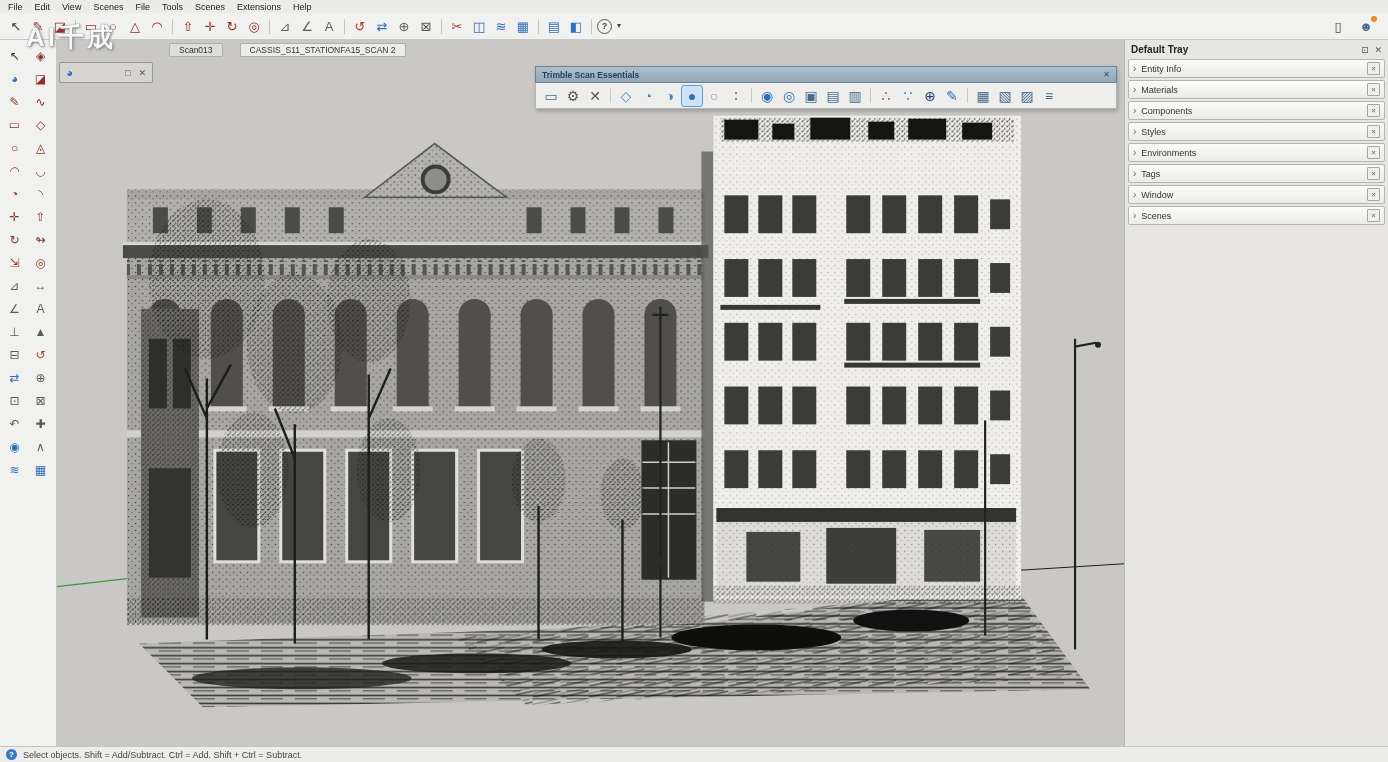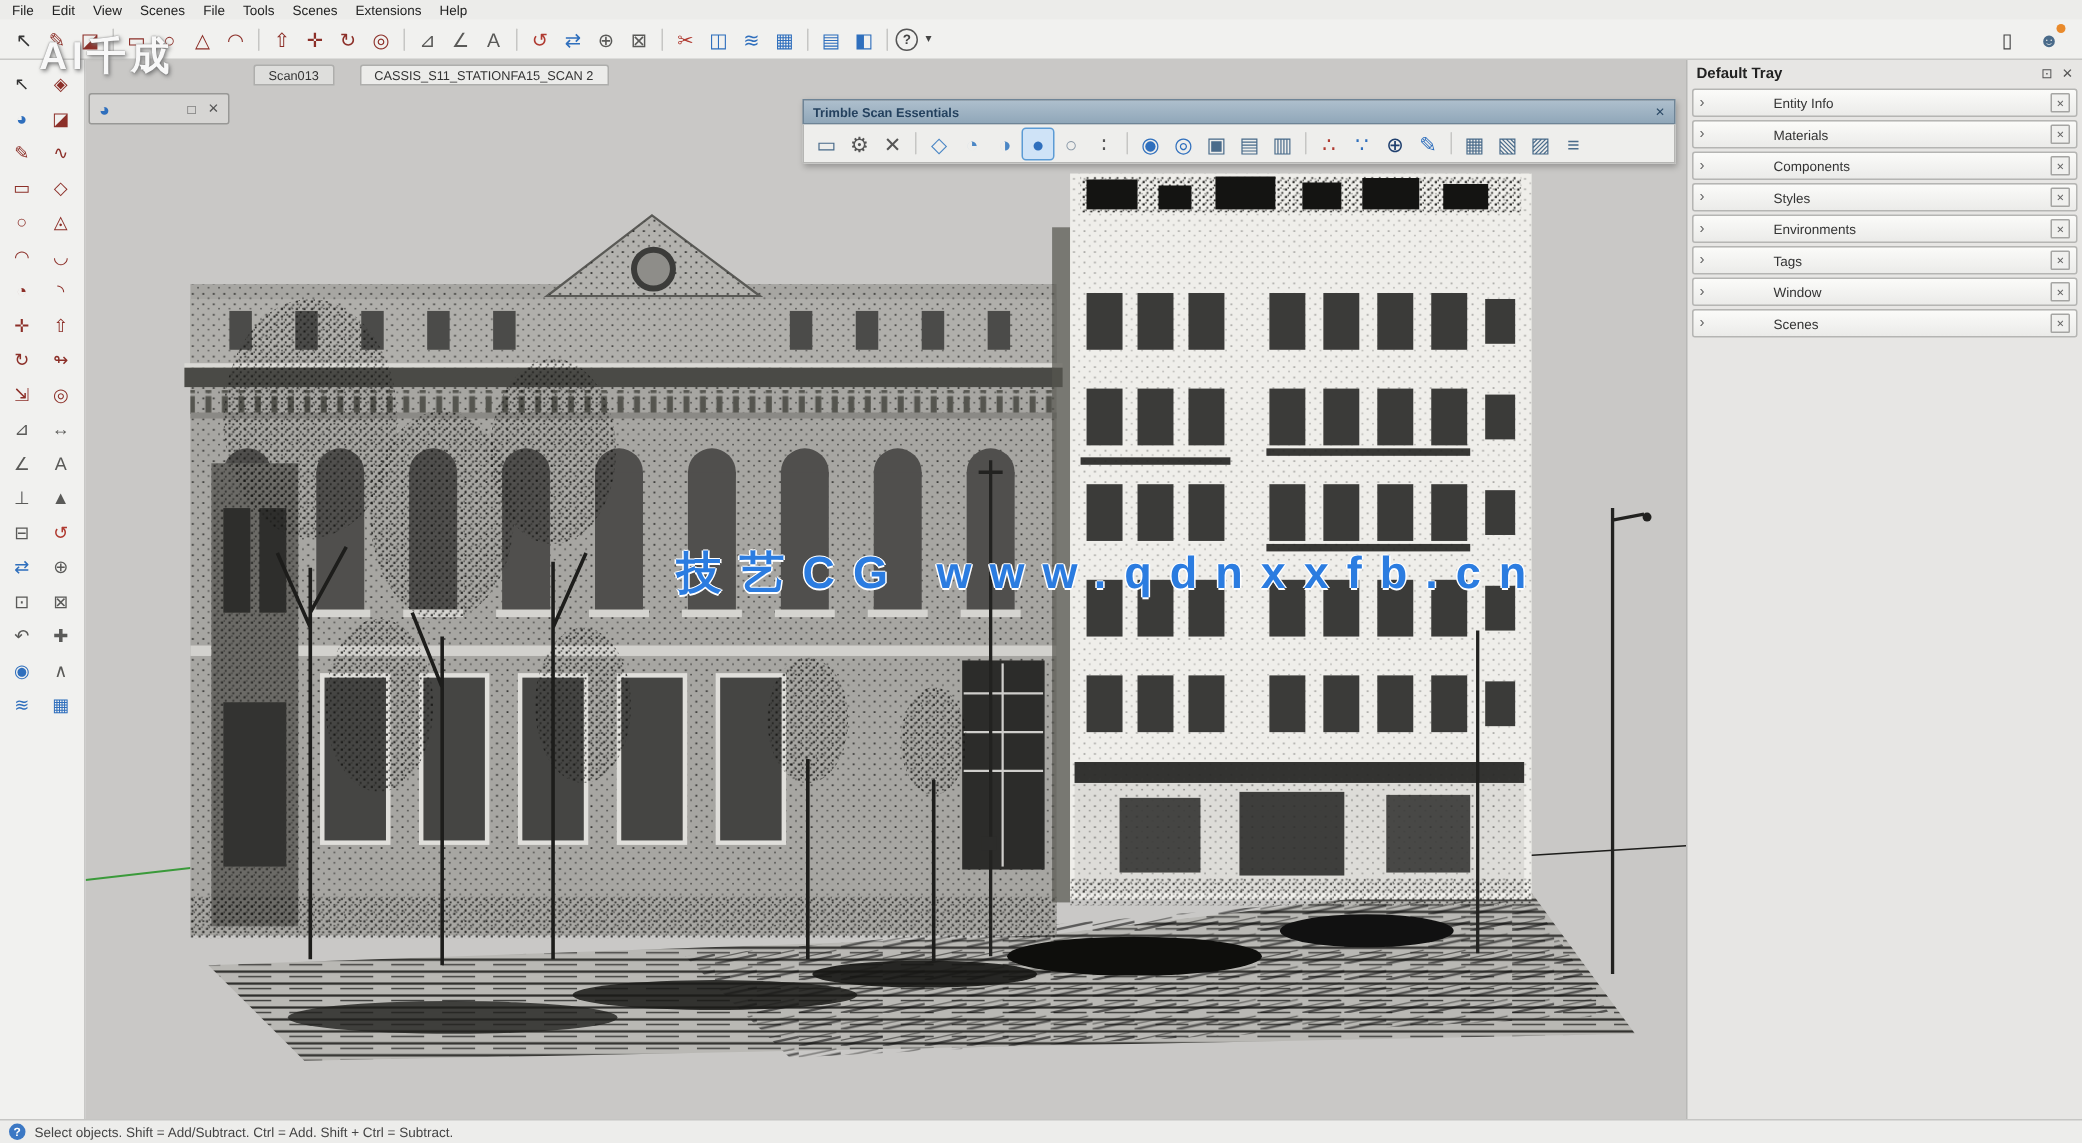--- a/index.html
+++ b/index.html
@@ -75,21 +75,21 @@
   
   .tray{width:264px;flex:none;background:#e7e6e4;border-left:1px solid #b8b8b6;box-sizing:border-box;}
   .tray-header{display:flex;align-items:center;gap:6px;padding:4px 6px 3px 6px;}
   .tray-title{font-size:10px;font-weight:bold;color:#222;flex:1;}
   .tray-hicon{font-size:9px;color:#555;}
   .tray-rows{display:flex;flex-direction:column;gap:2px;padding:1px 3px;}
   .tray-row{height:17px;display:flex;align-items:center;gap:5px;padding:0 4px;
     background:linear-gradient(#fbfbf9,#ebebE9);background:linear-gradient(#fbfbf9,#ebebe9);
     border:1px solid #b5b5b3;border-radius:2px;}
   .chev{font-size:10px;color:#666;line-height:1;}
-  .tray-label{font-size:9px;color:#333;flex:1;margin-left:41px;}
+  .tray-label{font-size:9px;color:#333;flex:1;}
   .tray-close{width:11px;height:11px;border:1px solid #a5a5a3;background:#f0f0ee;border-radius:1px;
     font-size:6.5px;color:#666;display:flex;align-items:center;justify-content:center;}
 
   
   .statusbar{height:15px;background:#ededeb;border-top:1px solid #c5c5c3;display:flex;align-items:center;
     gap:6px;padding:0 6px;}
   .status-help{width:11px;height:11px;background:#3b78c4;color:#fff;border-radius:50%;
     font-size:8px;font-weight:bold;display:flex;align-items:center;justify-content:center;}
   .status-text{font-size:9px;color:#444;}
 </style>
@@ -458,21 +458,20 @@
             <span class="icon" data-name="add-point-icon" style="color: rgb(31, 63, 110);">⊕</span>
             <span class="icon" data-name="draw-on-cloud-icon" style="color: rgb(47, 111, 189);">✎</span>
             <span class="icon sep" data-name="separator"></span>
             <span class="icon" data-name="export-mesh-icon" style="color: rgb(74, 107, 138);">▦</span>
             <span class="icon" data-name="export-cloud-icon" style="color: rgb(74, 107, 138);">▧</span>
             <span class="icon" data-name="export-model-icon" style="color: rgb(74, 107, 138);">▨</span>
             <span class="icon" data-name="layers-stack-icon" style="color: rgb(74, 107, 138);">≡</span>
           </div>
       </div>
 
-      <div class="canvas-watermark" data-name="site-watermark-text">技艺CG www.qdnxxfb.cn</div>
     </div>
 
     <aside class="tray" data-name="default-tray-panel">
       <div class="tray-header" data-name="tray-header">
         <span class="tray-title" data-name="tray-title">Default Tray</span>
         <span class="tray-hicon" data-name="pin-icon">⊡</span>
         <span class="tray-hicon" data-name="close-icon">✕</span>
       </div>
       <div class="tray-rows" data-name="tray-sections">
 

